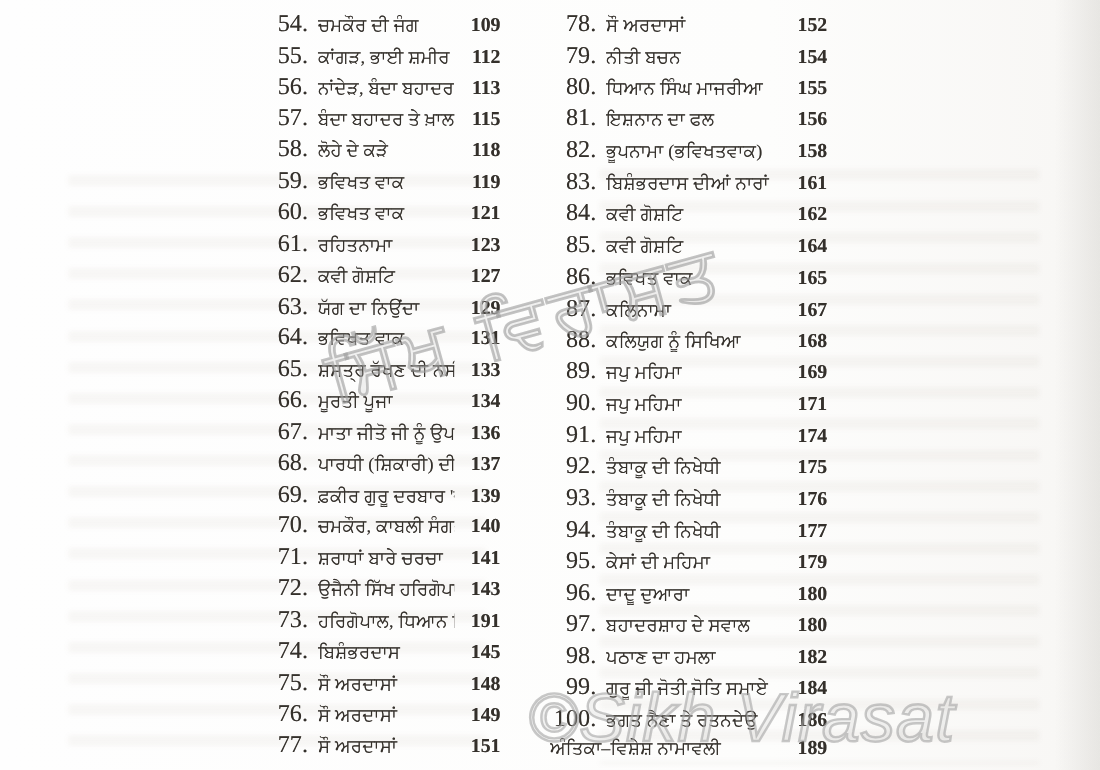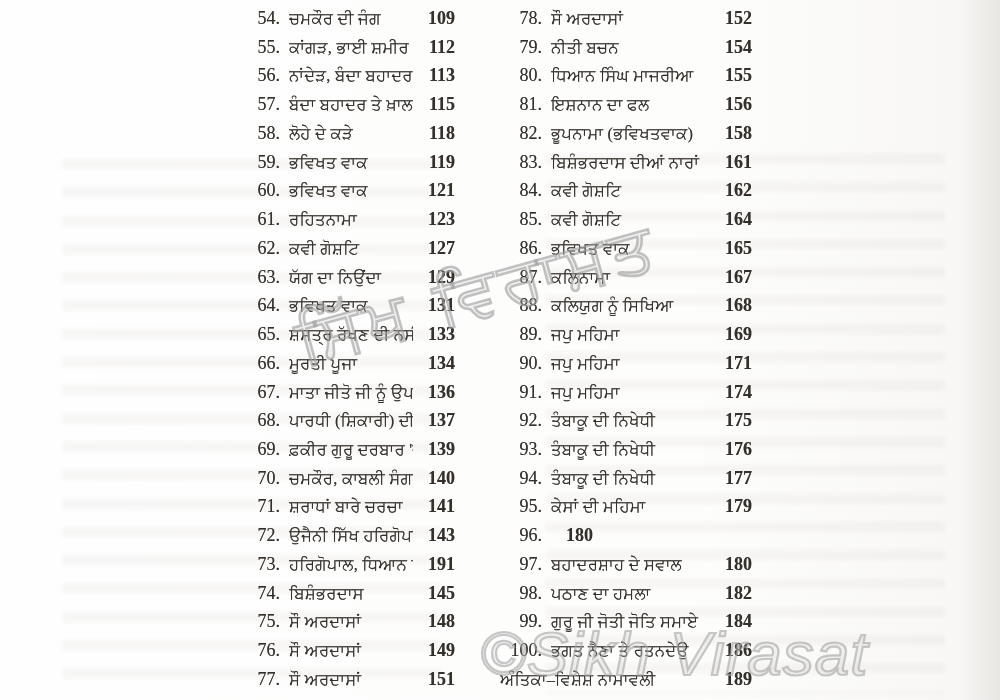--- a/index.html
+++ b/index.html
@@ -48,21 +48,21 @@
   .row {
     display: flex;
     align-items: baseline;
     color: #34302b;
     text-shadow: 0 0 0.5px rgba(52,48,43,0.55);
   }
   .num {
     width: 42px;
     text-align: right;
     padding-right: 9px;
-    font-size: 18px;
+    font-size: 22px;
     flex: none;
   }
   .title {
     flex: 1 1 auto;
     font-size: 16.5px;
     white-space: nowrap;
     overflow: hidden;
     letter-spacing: 0.2px;
   }
   .page {
@@ -358,20 +358,21 @@
   </div>
 
   <div class="row">
     <span class="num">95.</span>
     <span class="title">ਕੇਸਾਂ ਦੀ ਮਹਿਮਾ</span>
     <span class="page">179</span>
   </div>
 
   <div class="row">
     <span class="num">96.</span>
+    <span class="title">ਦਾਦੂ ਦੁਆਰਾ</span>
     <span class="page">180</span>
   </div>
 
   <div class="row">
     <span class="num">97.</span>
     <span class="title">ਬਹਾਦਰਸ਼ਾਹ ਦੇ ਸਵਾਲ</span>
     <span class="page">180</span>
   </div>
 
   <div class="row">

